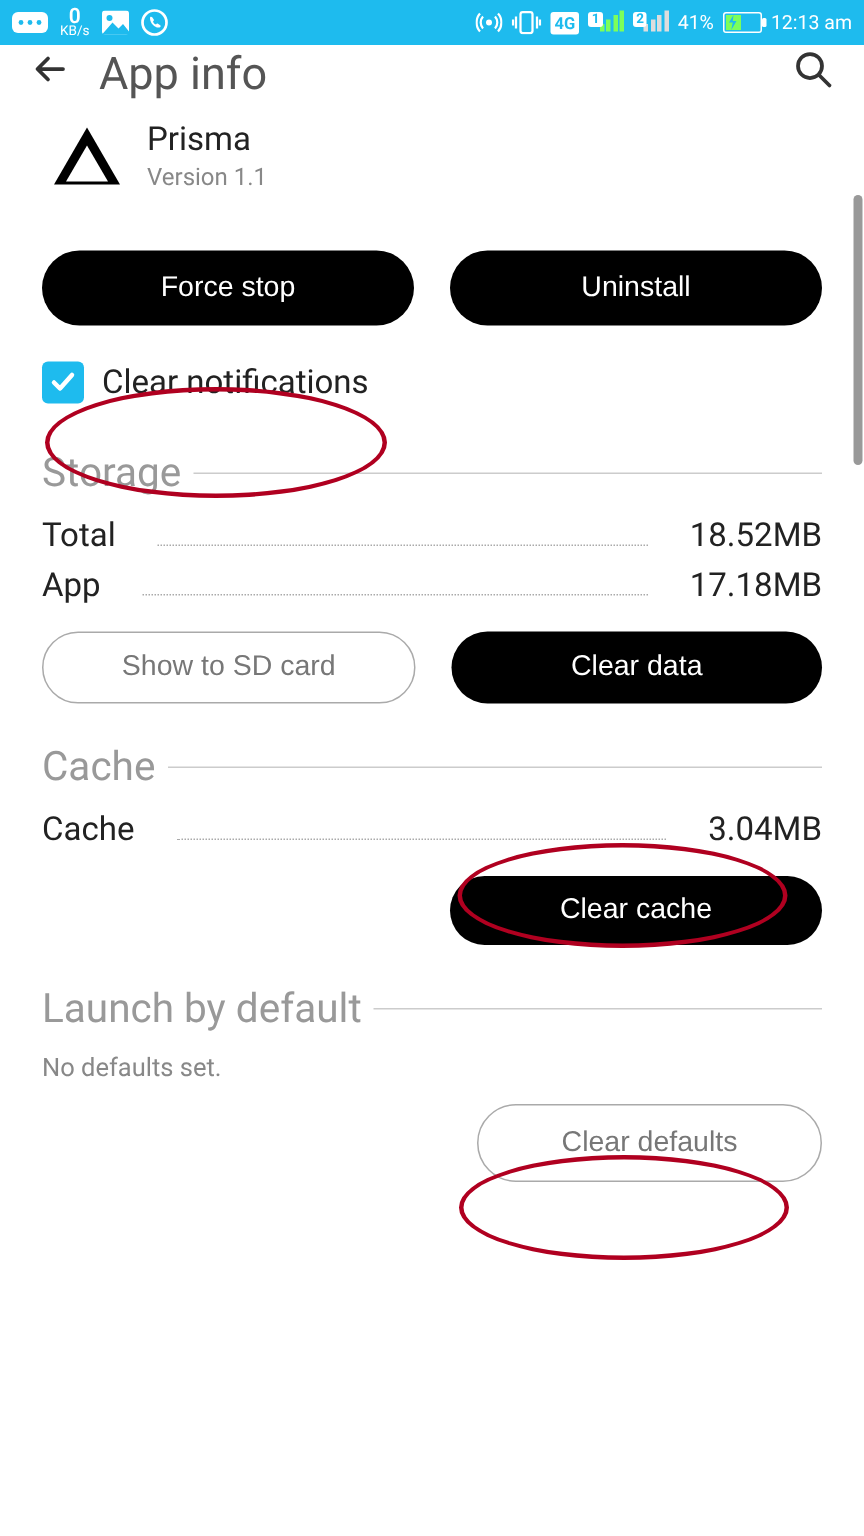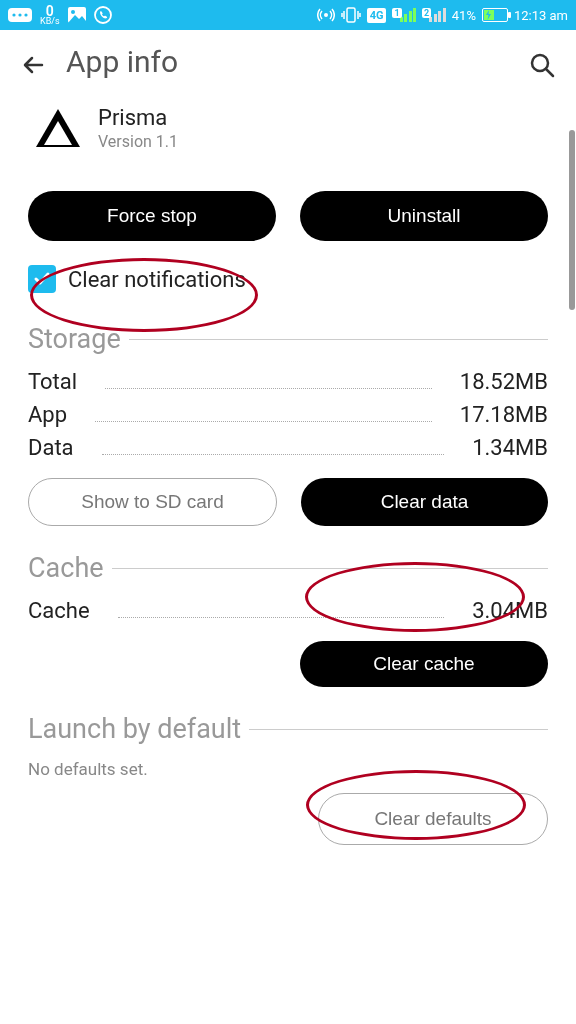--- a/index.html
+++ b/index.html
@@ -22,22 +22,22 @@
       font-size: 13px;
     }
     .status-left, .status-right { display: flex; align-items: center; gap: 8px; }
     .status-right { gap: 6px; }
     .status-icon { display: inline-flex; align-items: center; }
     .kbs { display: flex; flex-direction: column; align-items: center; line-height: 0.9; }
     .kbs-num { font-size: 14px; font-weight: 600; }
     .kbs-txt { font-size: 9px; }
     .header {
       display: flex;
-      align-items: flex-end;
-      padding: 14px 20px;
+      align-items: flex-start;
+      padding: 2px 20px;
       gap: 18px;
     }
     .header-title { font-size: 30px; color: #555; font-weight: 400; }
     .header-search { margin-left: auto; }
     .content { padding: 0 28px; }
     .app-row { display: flex; align-items: center; gap: 18px; margin-top: 12px; margin-bottom: 40px; padding-left: 8px;}
     .app-icon-triangle {
       width: 0; height: 0;
       border-left: 22px solid transparent;
       border-right: 22px solid transparent;
@@ -231,25 +231,20 @@
   <div class="kv-row">
       <span>Total</span>
       <span class="dots"></span>
       <span>18.52MB</span>
     </div>
   <div class="kv-row">
       <span>App</span>
       <span class="dots"></span>
       <span>17.18MB</span>
     </div>
-  <div class="kv-row">
-      <span>Data</span>
-      <span class="dots"></span>
-      <span>1.34MB</span>
-    </div>
   <div class="storage-btn-row">
     <button class="pill-btn outline">Show to SD card</button>
     <button class="pill-btn">Clear data</button>
   </div>
 
   <div class="section-title">
       <span>Cache</span>
     </div>
   <div class="kv-row">
       <span>Cache</span>

